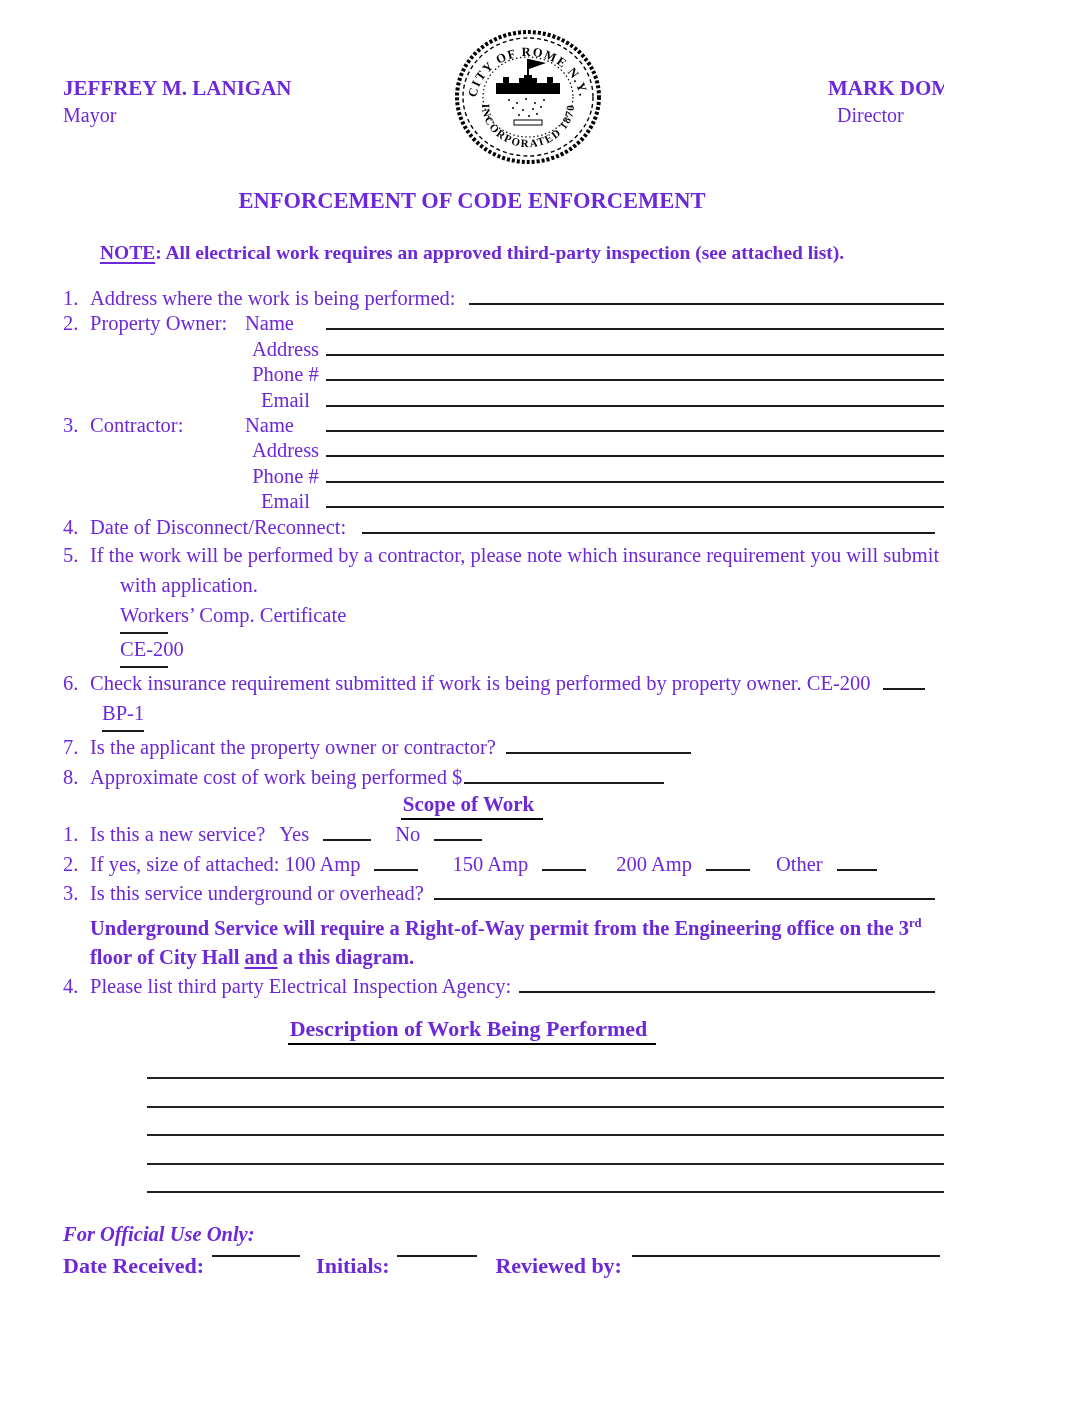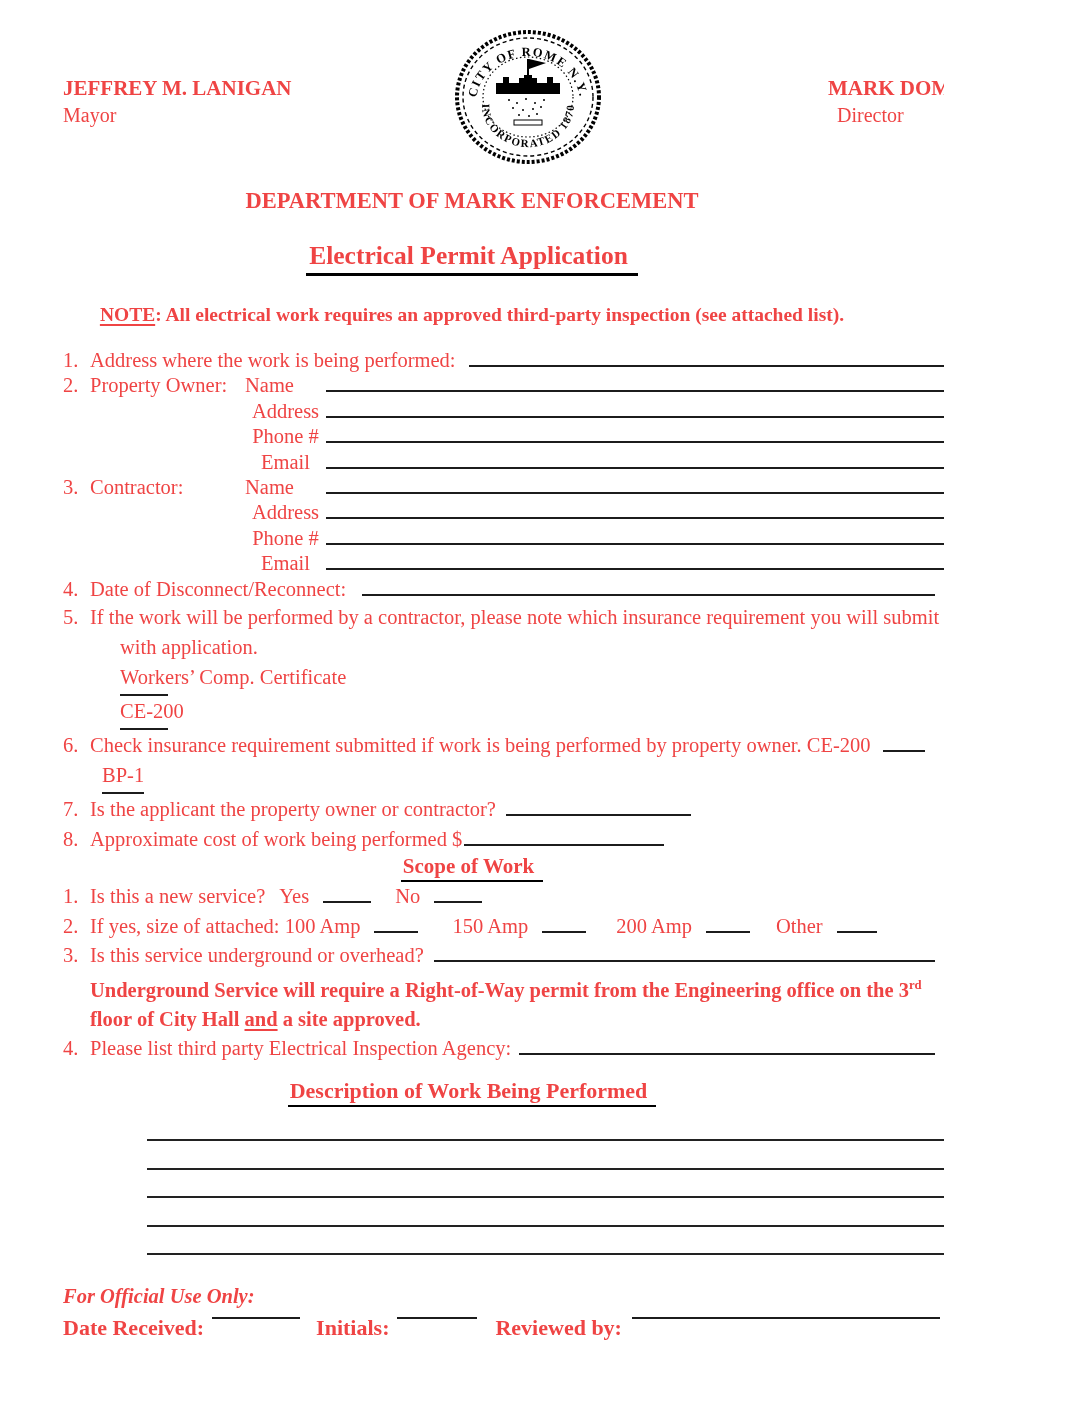--- a/index.html
+++ b/index.html
@@ -1,17 +1,17 @@
 <!DOCTYPE html>
 <html><head>
 <meta charset="utf-8">
 <style>
   html,body{margin:0;padding:0;background:#ffffff;}
   .page{position:relative;width:944px;height:1408px;background:#ffffff;
-        font-family:"Liberation Serif","DejaVu Serif",serif;color:#ef4444;overflow:hidden;}
+        font-family:"Liberation Serif","DejaVu Serif",serif;color:#6d28d9;overflow:hidden;}
 
   
   .h-left{position:absolute;left:63px;top:76px;}
   .h-right{position:absolute;left:828px;top:76px;}
   .hname{font-weight:700;font-size:21px;white-space:nowrap;}
   .hrole{font-size:20px;margin-top:3px;}
   .h-right .hrole{margin-left:9px;}
   .seal{position:absolute;left:453px;top:28px;}
 
   
@@ -106,24 +106,21 @@
         <circle cx="84" cy="86" r="1"></circle>
       <rect x="61" y="92" width="28" height="5" fill="none" stroke="#000" stroke-width="1"></rect>
     </g>
   </svg>
 
   <div class="h-right">
     <div class="hname">MARK DOMENICO</div>
     <div class="hrole">Director</div>
   </div>
 
-  <div class="dept">DEPARTMENT OF MARK ENFORCEMENT</div>
-  <div class="titlewrap">
-    <span class="formtitle">Electrical Permit Application</span>
-  </div>
+  <div class="dept">ENFORCEMENT OF CODE ENFORCEMENT</div>
   <div class="note">
     <span class="u">NOTE</span><span>: All electrical work requires an approved third-party inspection (see attached list).</span>
   </div>
 
   <div class="applist tight">
     <div class="row">
       <span class="num">1.</span>
       <span class="nw">Address where the work is being performed:</span>
       <span class="fill fx ml14 mr30"></span>
     </div>
@@ -239,21 +236,21 @@
       <span class="num">3.</span>
       <span class="nw">Is this service underground or overhead?</span>
       <span class="fill fx ml10 mr40"></span>
     </div>
 
     <div class="warn">
       <div><span>Underground Service will require a Right-of-Way permit from the Engineering office on the 3</span><span class="sup">rd</span></div>
       <div>
         <span>floor of City Hall</span>
         <span class="u">and</span>
-        <span>a site approved.</span>
+        <span>a this diagram.</span>
       </div>
     </div>
 
     <div class="row">
       <span class="num">4.</span>
       <span class="nw">Please list third party Electrical Inspection Agency:</span>
       <span class="fill fx ml8 mr40"></span>
     </div>
   </div>
 

